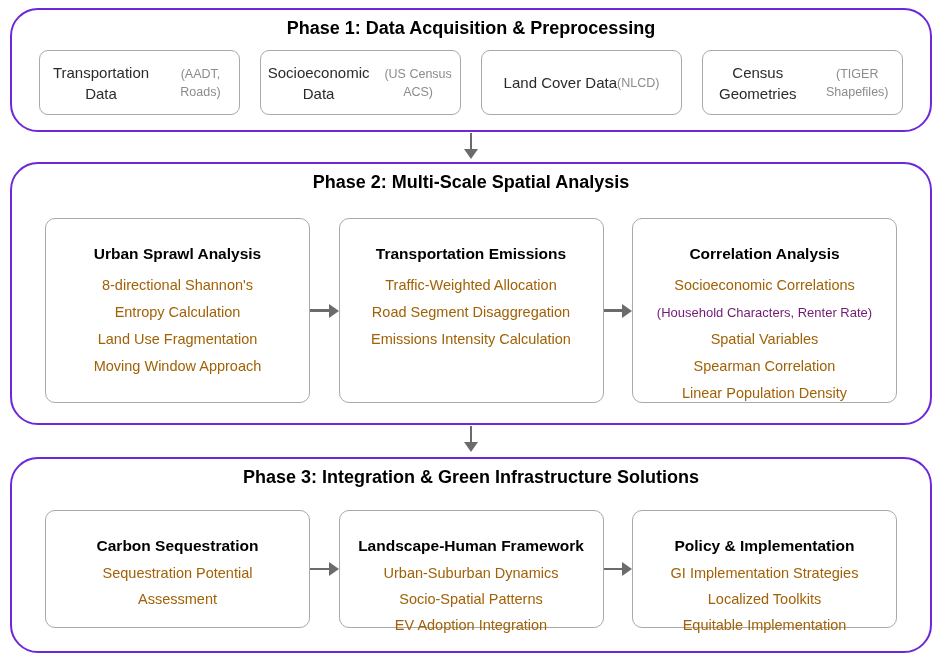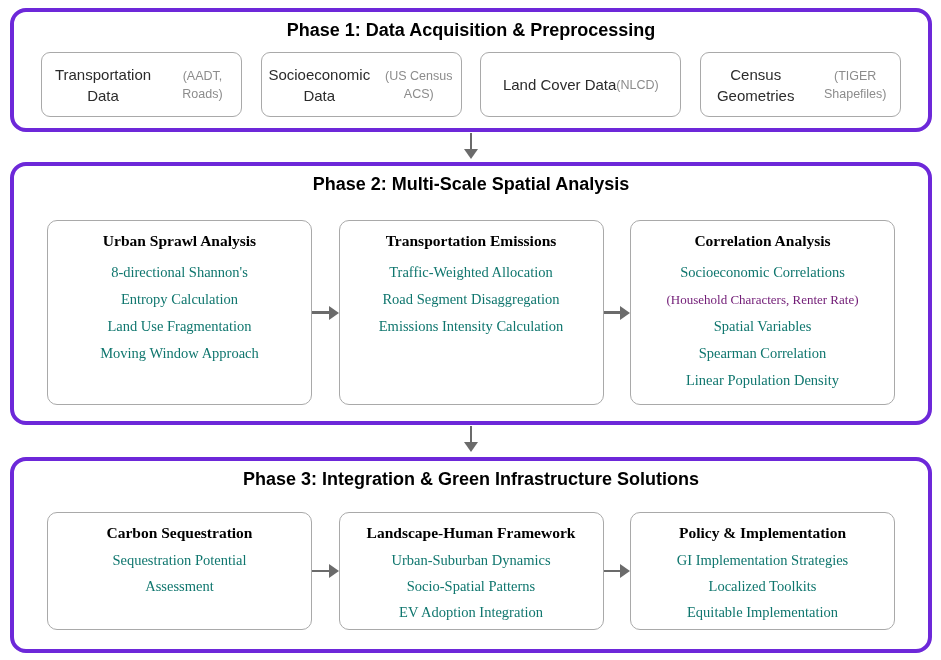--- a/index.html
+++ b/index.html
@@ -14,22 +14,22 @@
   .canvas {
     box-sizing: border-box;
     width: 941px;
     height: 660px;
     padding: 8px 9px 7px 10px;
     display: flex;
     flex-direction: column;
   }
   .phase {
     box-sizing: border-box;
-    border: 4px solid #6d28d9;
-    border-radius: 16px;
+    border: 2px solid #6d28d9;
+    border-radius: 28px;
     background: #ffffff;
   }
   .p1 { height: 124px; }
   .p2 { height: 263px; }
   .p3 { height: 196px; }
   .phase-title {
     margin: 6px 0 0 0;
     text-align: center;
     font-size: 18px;
     line-height: 24px;
@@ -88,37 +88,36 @@
     padding: 0 33px;
   }
   .p2 .proc-row { margin-top: 24px; }
   .p3 .proc-row { margin-top: 21px; }
   .pbox {
     box-sizing: border-box;
     width: 265px;
     border: 1.5px solid #a9a9a9;
     border-radius: 10px;
     text-align: center;
-    padding-top: 9px;
-    font-family: Liberation Serif, serif;
+    padding-top: 24px;
   }
   .p2 .pbox { height: 185px; }
   .p3 .pbox { height: 118px; }
   .pbox-heading {
     font-size: 15.5px;
     line-height: 22px;
     font-weight: bold;
     color: #000000;
   }
   .pbox-lines { margin-top: 7px; }
   .p3 .pbox-lines { margin-top: 3px; }
   .pline {
     font-size: 14.5px;
     line-height: 27px;
-    color: #0f766e;
+    color: #a16207;
   }
   .p3 .pline { line-height: 26px; }
   .pline.muted {
     color: #701a75;
     font-size: 13px;
   }
   
   .hgap {
     flex: 1;
     display: flex;

